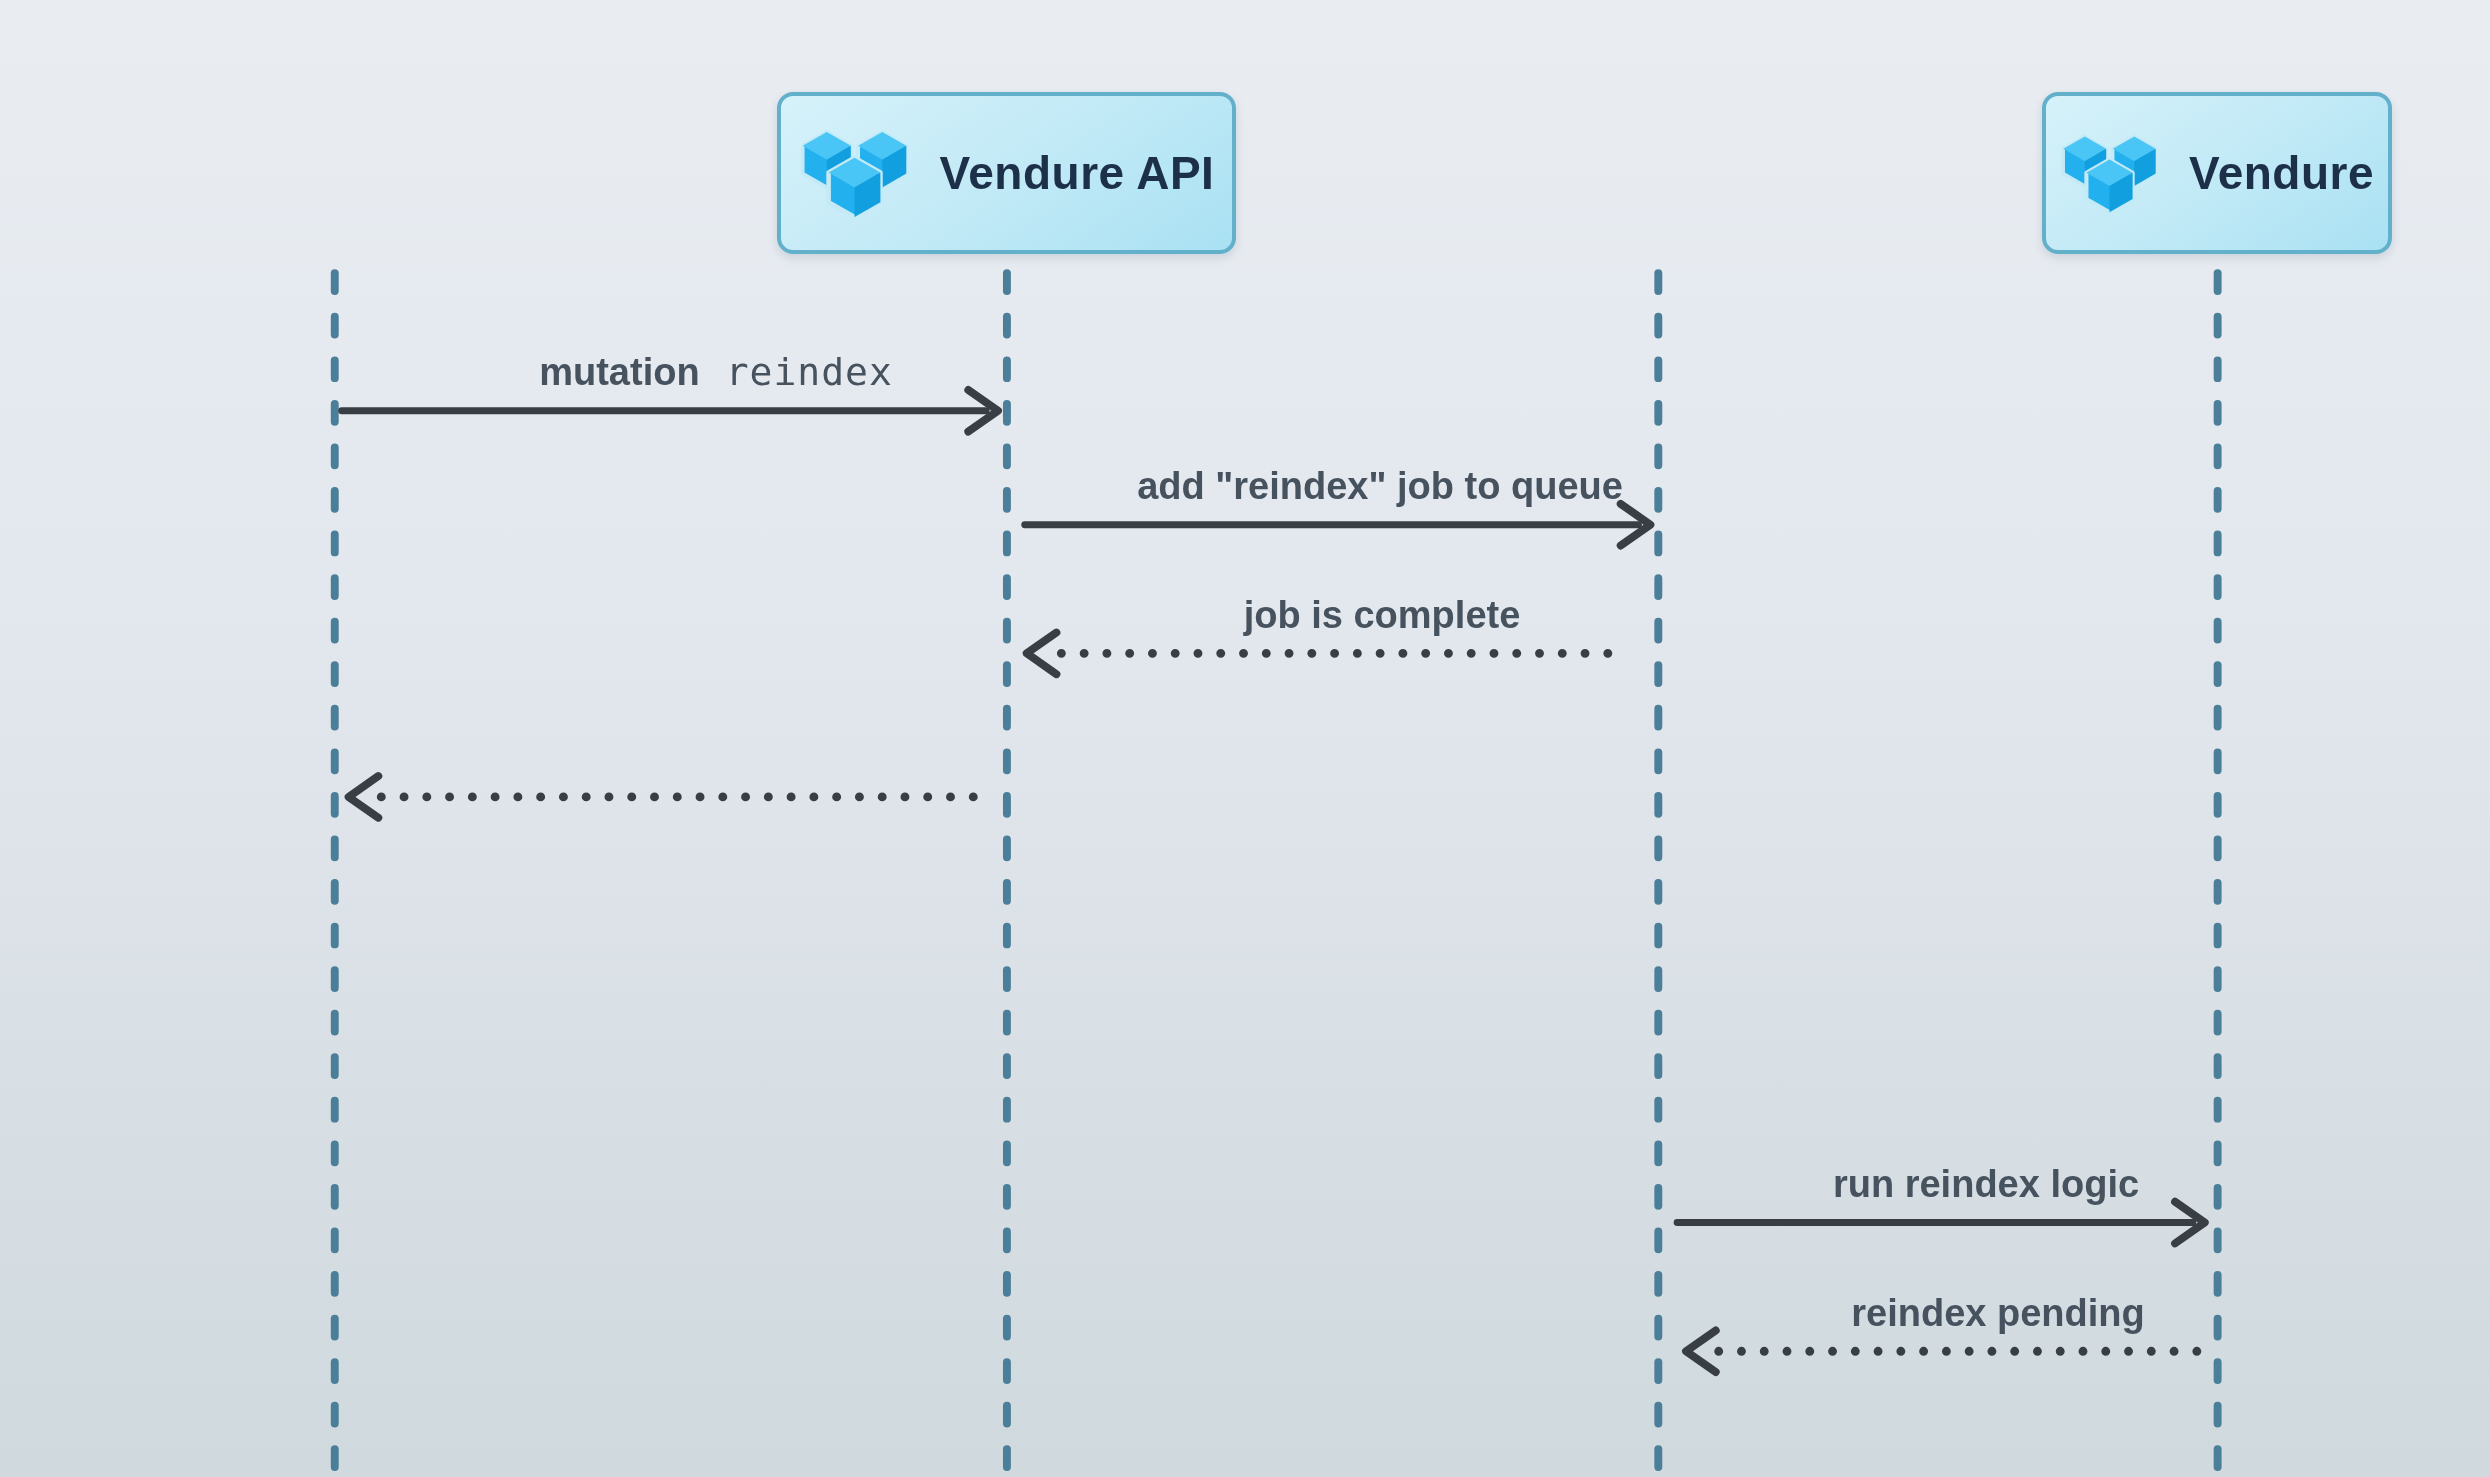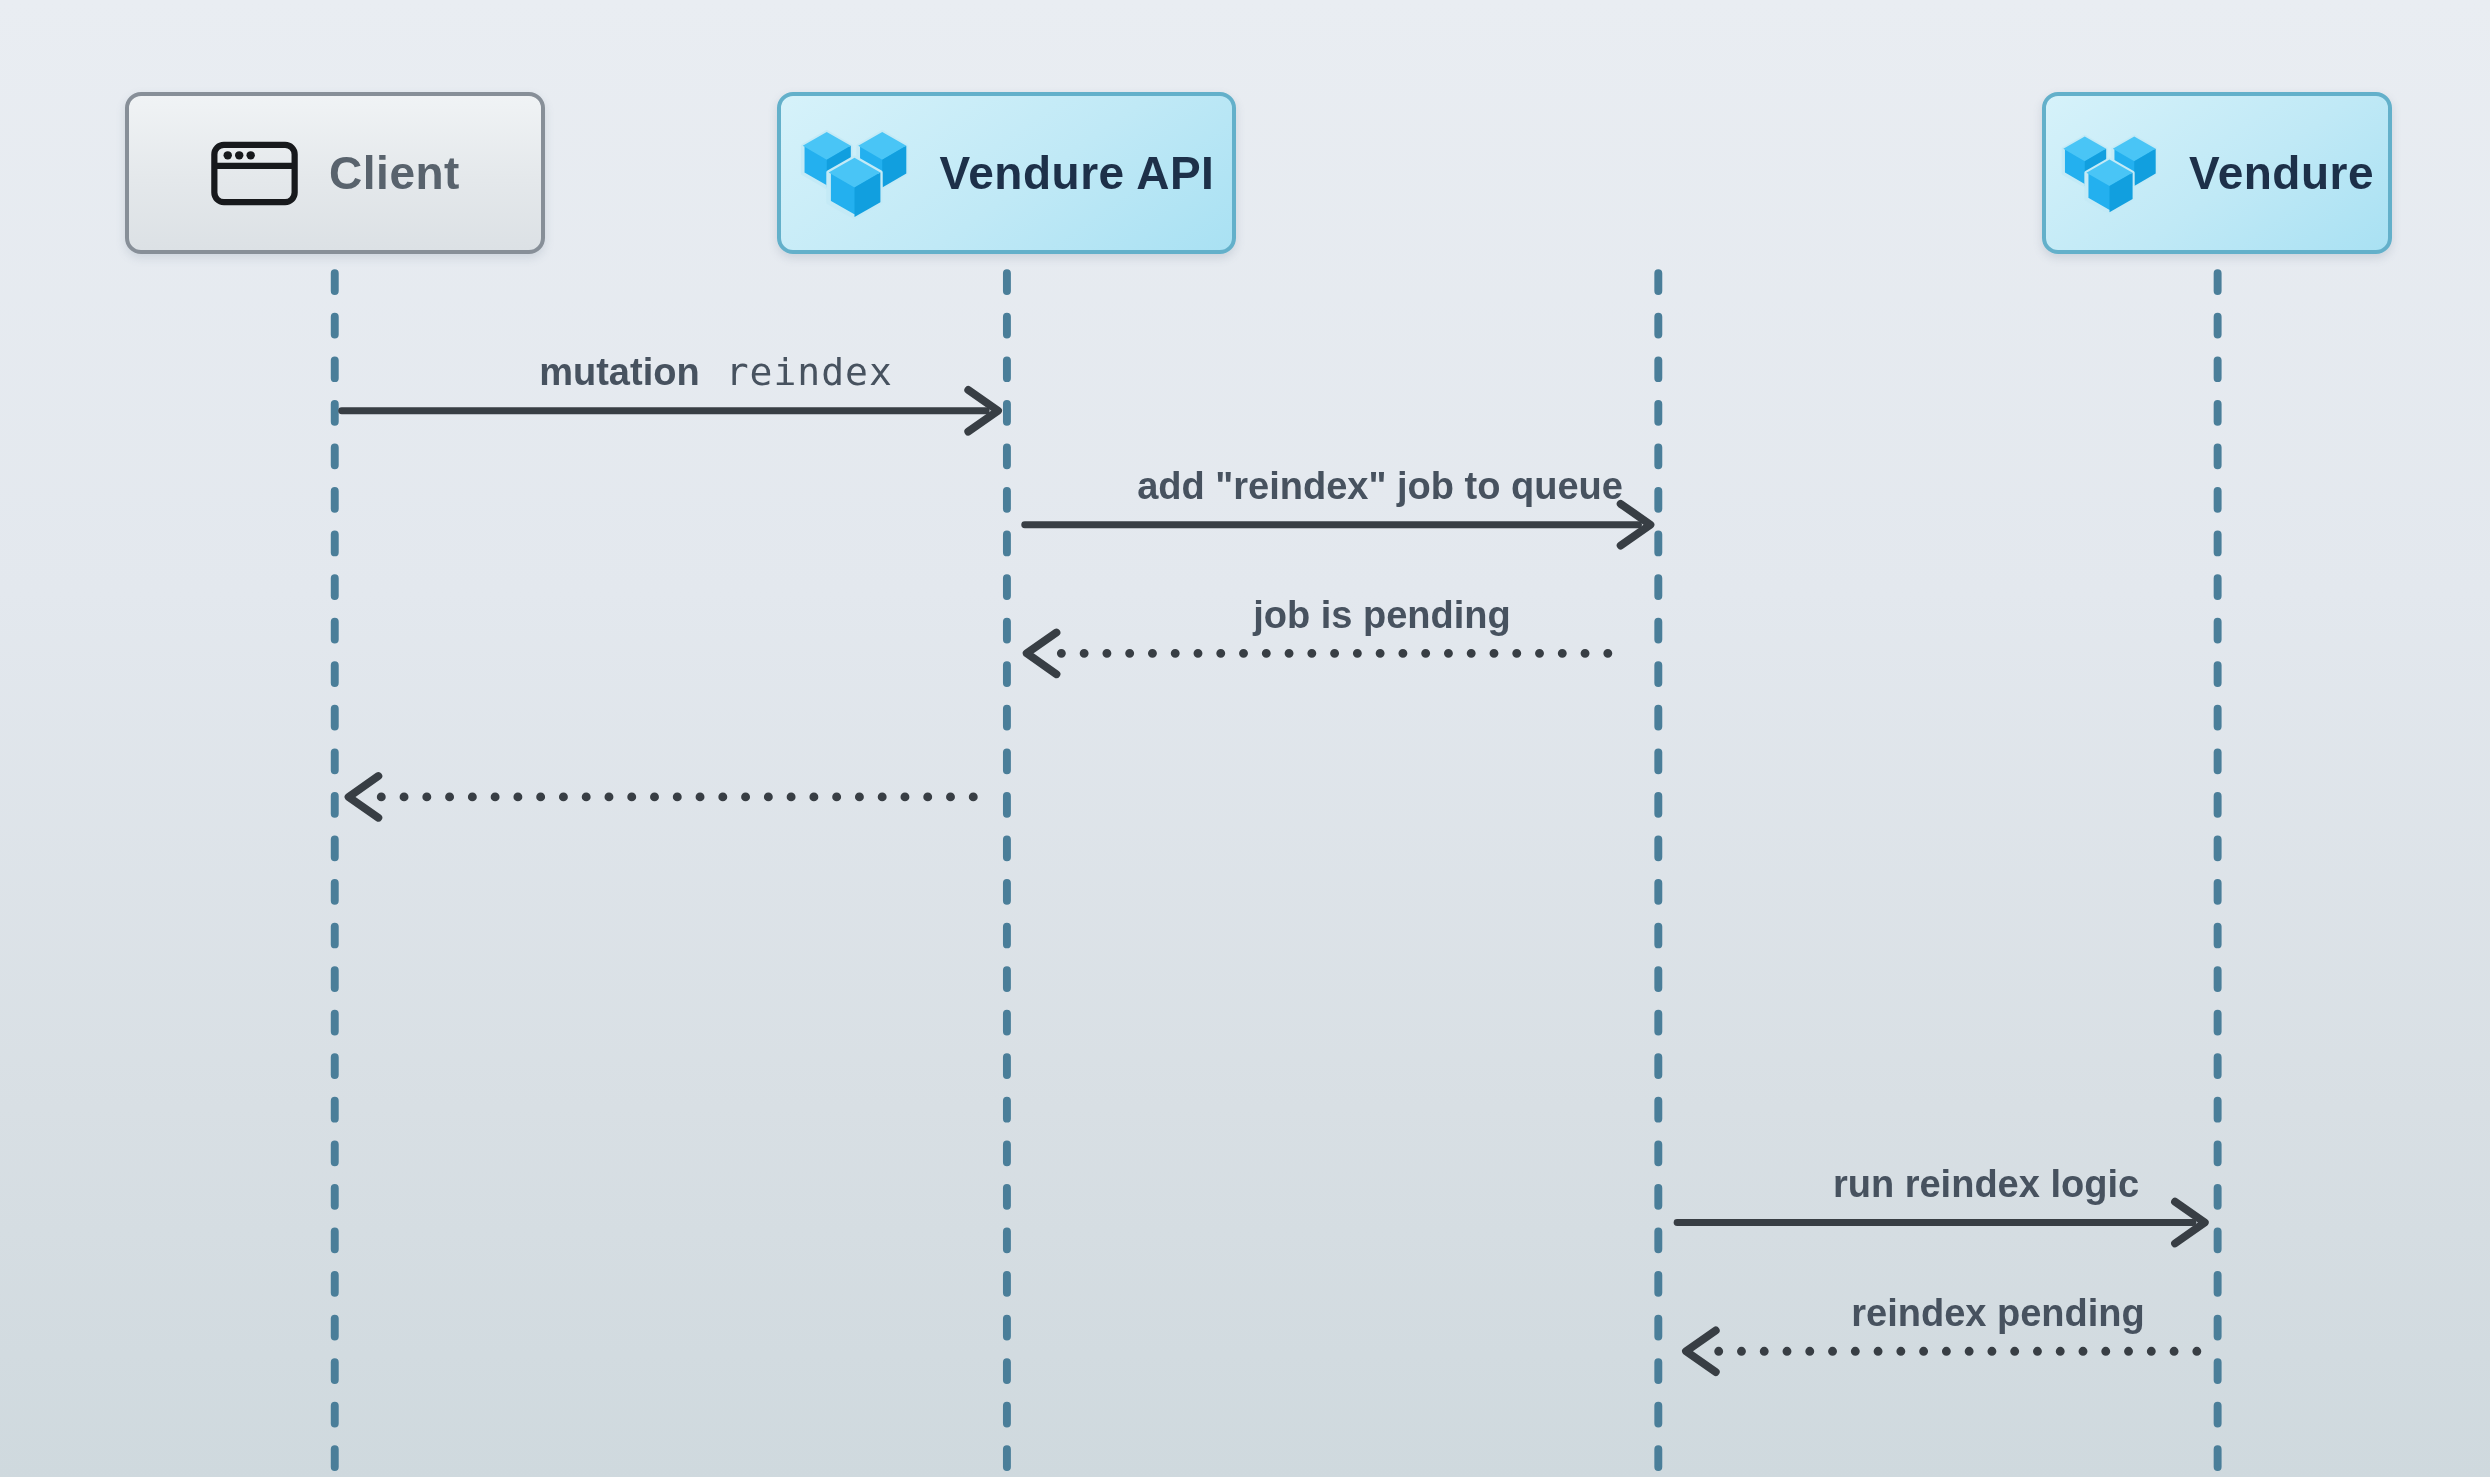--- a/index.html
+++ b/index.html
@@ -111,32 +111,20 @@
       <line x1="1694" y1="1235" x2="2215" y2="1235" stroke-width="7"></line>
       <path d="M2197 1214 L2227 1235 L2197 1256" stroke-width="8"></path>
     </g>
 
     <g stroke="#383e44" fill="none" stroke-linecap="round" stroke-linejoin="round">
       <line x1="1736" y1="1365" x2="2226" y2="1365" stroke-width="9" stroke-dasharray="0 23"></line>
       <path d="M1733 1344 L1703 1365 L1733 1386" stroke-width="8"></path>
     </g>
   </svg>
 
-  <div class="actor actor-client">
-    <span class="icon">
-      <svg width="89" height="65" viewBox="0 0 92 68">
-        <rect x="4" y="4" width="84" height="60" rx="10" fill="none" stroke="#17191c" stroke-width="6.5"></rect>
-        <line x1="4" y1="26" x2="88" y2="26" stroke="#17191c" stroke-width="6.5"></line>
-        <circle cx="18" cy="15" r="4.4" fill="#17191c"></circle>
-        <circle cx="30" cy="15" r="4.4" fill="#17191c"></circle>
-        <circle cx="42" cy="15" r="4.4" fill="#17191c"></circle>
-      </svg>
-    </span>
-    <span class="alabel">Client</span>
-  </div>
 
   <div class="actor actor-vendure">
     <span class="icon">
       <svg width="111" height="95" viewBox="0 0 120 102">
 
         <g>
           <polygon points="30,6 56,21 56,51 30,66 4,51 4,21" fill="#23b0ef" stroke="#c4eaf6" stroke-width="4" stroke-linejoin="round"></polygon>
           <polygon points="30,6 56,21 30,36 4,21" fill="#49c5f6"></polygon>
           <polygon points="30,36 56,21 56,51 30,66" fill="#119fdf"></polygon>
         </g>
@@ -183,21 +171,21 @@
 
   <div class="msg" style="left:673px; top:347px;">
     <span>mutation</span><span class="code">reindex</span>
   </div>
 
   <div class="msg" style="left:1337px; top:461px;">
     <span>add "reindex" job to queue</span>
   </div>
 
   <div class="msg" style="left:1339px; top:590px;">
-    <span>job is pending</span>
+    <span>job is complete</span>
   </div>
 
 
   <div class="msg" style="left:1943px; top:1159px;">
     <span>run reindex logic</span>
   </div>
 
   <div class="msg" style="left:1955px; top:1288px;">
     <span>reindex pending</span>
   </div>

